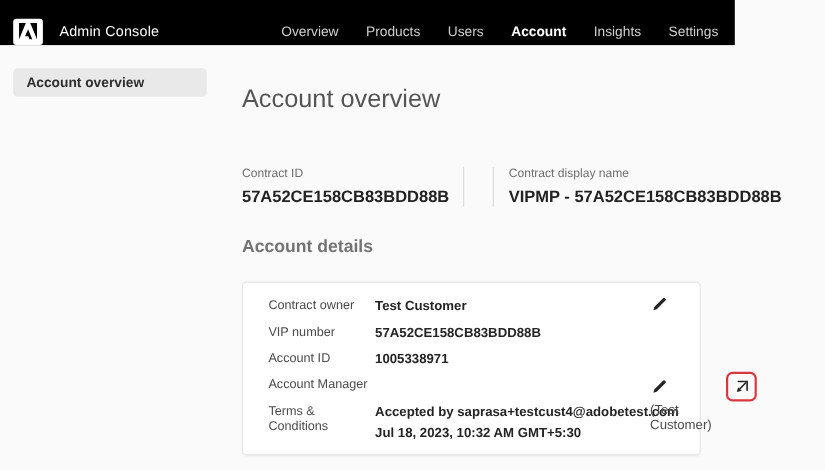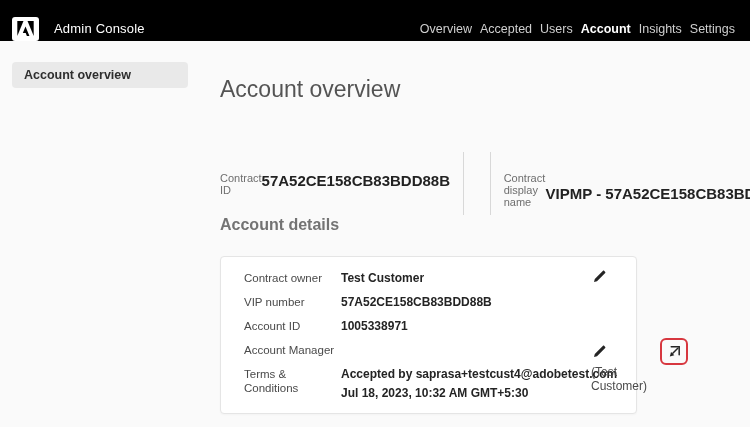--- a/index.html
+++ b/index.html
@@ -1,39 +1,39 @@
 <!DOCTYPE html>
 <html><head>
 <meta charset="utf-8">
 <style>
   * { margin:0; padding:0; box-sizing:border-box; }
   html,body { width:750px; height:427px; }
   body { font-family:"Liberation Sans", sans-serif; background:#fafafa; }
   .screen { position:relative; width:750px; height:427px; background:#fafafa; overflow:hidden; }
 
   
-  .app-header { position:absolute; left:0; top:0; width:750px; height:41px; background:#000;
+  .app-header { position:absolute; left:0; top:0; width:668px; height:41px; background:#000;
     display:flex; align-items:center; padding:16px 10px 0 12px; }
   .logo-tile { width:27px; height:24px; background:#fff; border-radius:3px;
     display:flex; align-items:center; justify-content:center; flex-shrink:0; }
   .app-title { color:#ffffff; font-size:13px; margin-left:15px; font-weight:400; letter-spacing:.2px; }
-  .top-nav { margin-left:auto; display:flex; gap:8px; align-items:center; padding-right:5px; }
+  .top-nav { margin-left:auto; display:flex; gap:25px; align-items:center; padding-right:5px; }
   .nav-item { font-size:12.5px; color:#cfcfcf; cursor:pointer; white-space:nowrap; }
   .nav-item.active { color:#ffffff; font-weight:700; }
 
   
   .sidebar-item { position:absolute; left:12px; top:62px; width:176px; height:26px;
     background:#e9e9e9; border-radius:4px; display:flex; align-items:center;
     padding-left:12px; font-size:12.5px; font-weight:700; color:#2e2e2e; cursor:pointer; }
 
   
   .page-title { position:absolute; left:220px; top:76px; font-size:23px; font-weight:300; color:#545454; }
 
   .summary { position:absolute; left:220px; top:152px; display:flex; align-items:stretch; }
-  .sum-col { display:flex; flex-direction:row;margin-top:20px; }
+  .sum-col { display:flex; flex-direction:column; }
   .sum-label { font-size:11px; color:#6e6e6e; margin-bottom:7px; }
   .sum-value { font-size:15px; font-weight:700; color:#222222; white-space:nowrap; }
   .sum-divider { width:1px; background:#d8d8d8; margin:0 13px; }
   .sum-value-row { display:flex; align-items:center; gap:10px; }
 
   .section-title { position:absolute; left:220px; top:216px; font-size:16px; font-weight:700; color:#737373; }
 
   .card { position:absolute; left:220px; top:256px; width:417px; height:158px; background:#ffffff;
     border:1px solid #e5e5e5; border-radius:4px; box-shadow:0 1px 2px rgba(0,0,0,0.03); }
   .card-rows { padding:14px 0 0 23px; }
@@ -58,21 +58,21 @@
     <div class="logo-tile">
       <svg width="17" height="15" viewBox="0 0 925 847">
         <polygon points="348,0 0,0 0,847" fill="#000"></polygon>
         <polygon points="577,0 925,0 925,847" fill="#000"></polygon>
         <path d="M463 312l222 535H540l-66-169H311l152-366z" fill="#000"></path>
       </svg>
     </div>
     <div class="app-title">Admin Console</div>
     <div class="top-nav">
       <span class="nav-item">Overview</span>
-      <span class="nav-item">Accepted</span>
+      <span class="nav-item">Products</span>
       <span class="nav-item">Users</span>
       <span class="nav-item active">Account</span>
       <span class="nav-item">Insights</span>
       <span class="nav-item">Settings</span>
     </div>
   </div>
 
   <div class="sidebar-item">
     <span>Account overview</span>
   </div>

